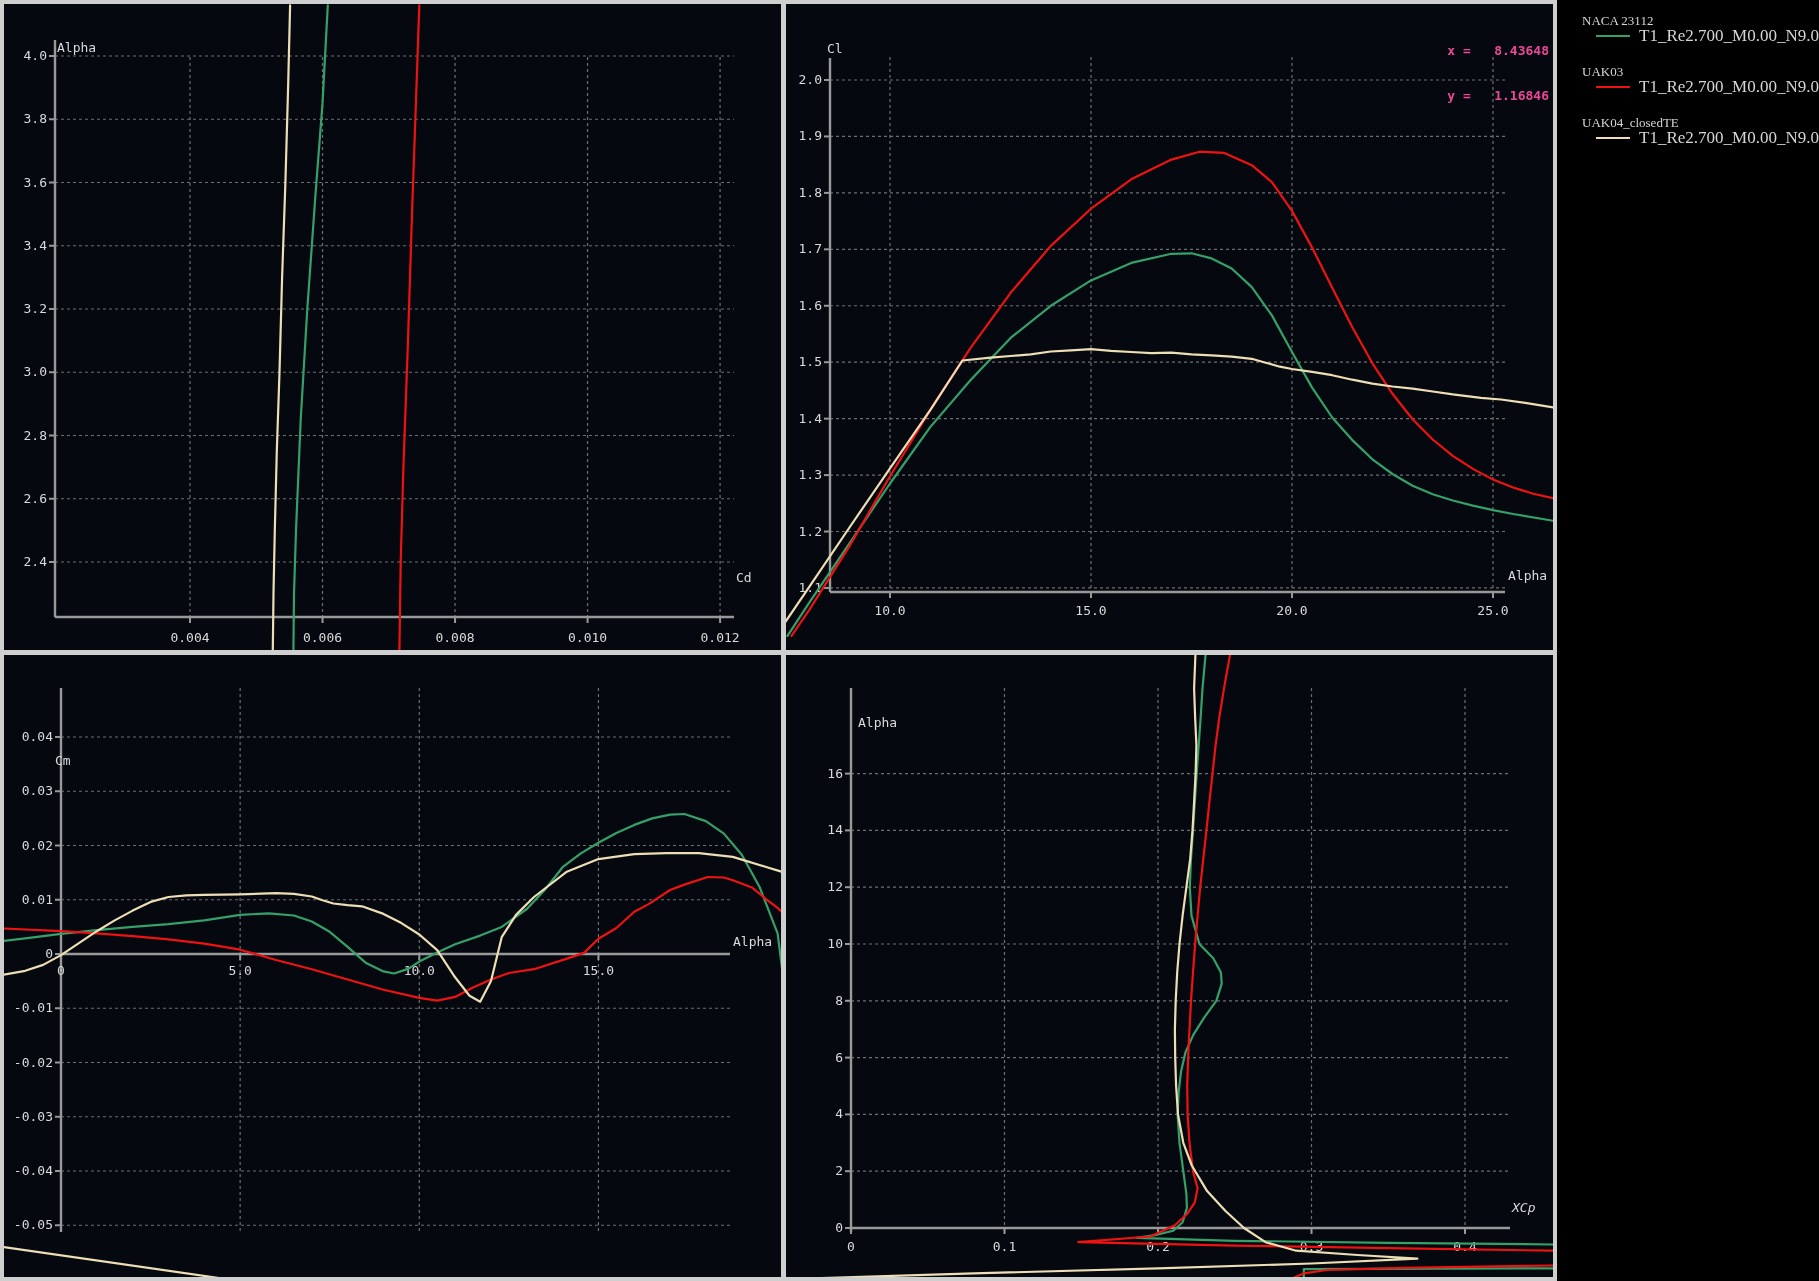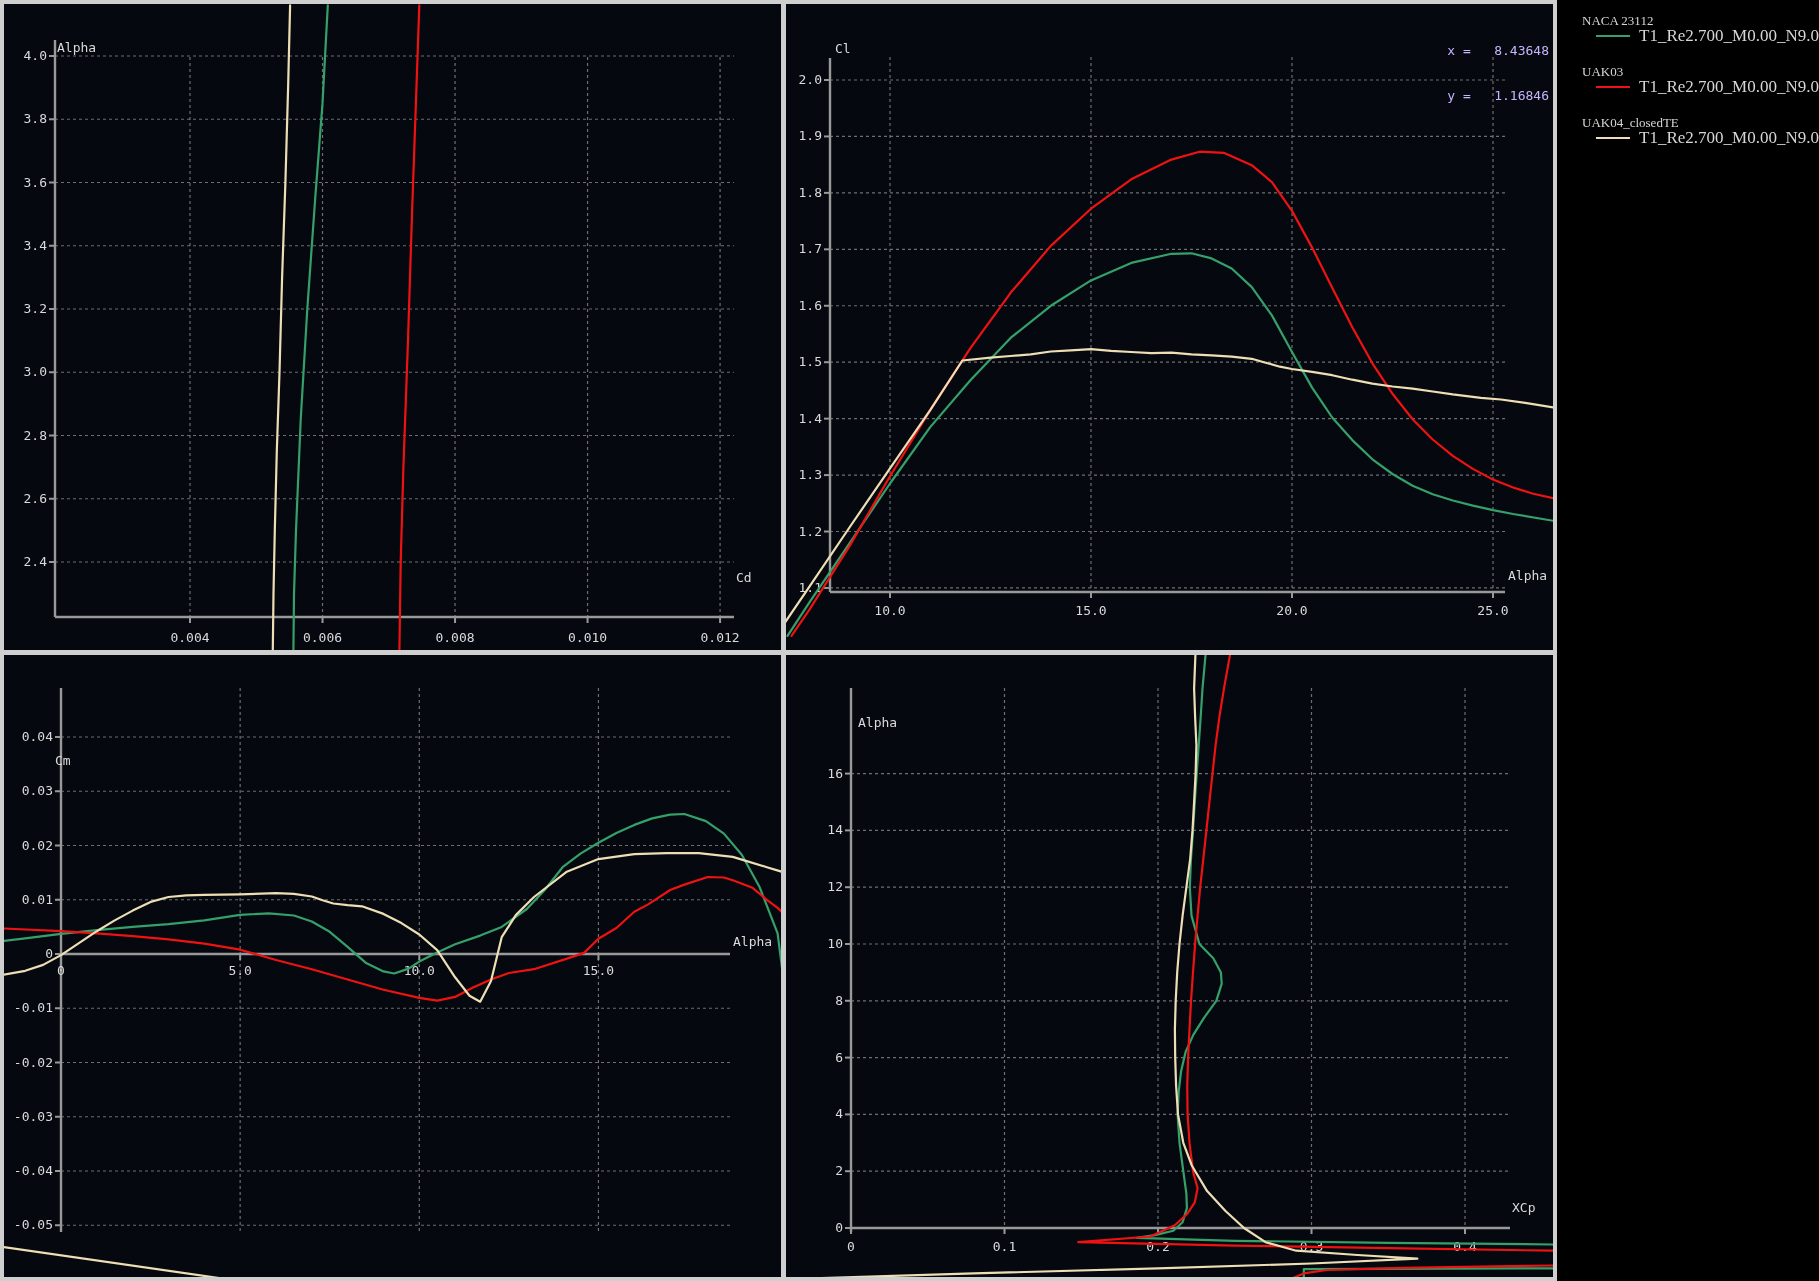--- a/index.html
+++ b/index.html
@@ -3,21 +3,21 @@
 <meta charset="utf-8">
 <style>
   html,body{margin:0;padding:0;background:#000;}
   #root{position:relative;width:1819px;height:1281px;background:#000;overflow:hidden;
         font-family:"DejaVu Sans Mono","Liberation Mono",monospace;}
   .panel{position:absolute;overflow:hidden;background:#05090f;}
   .panel svg{position:absolute;left:0;top:0;}
   .frame{position:absolute;background:#cfcfcf;}
   .gtitle{position:absolute;font-size:13px;color:#dadada;white-space:pre;z-index:5;}
   #cursor-readout{position:absolute;left:1349px;top:13px;width:200px;text-align:right;
-        font-size:13px;line-height:15px;color:#c4b5fd;white-space:pre;z-index:6;}
+        font-size:13px;line-height:15px;color:#ec4899;white-space:pre;z-index:6;font-weight:bold;}
   #legend{position:absolute;left:1582px;top:13px;width:232px;z-index:6;}
   .legend-entry{margin-bottom:21px;font-family:Liberation Serif, serif;}
   .legend-name{font-size:13px;line-height:15px;color:#d6d6d6;white-space:pre;}
   .legend-row{display:flex;align-items:center;height:15px;padding-left:14px;}
   .legend-swatch{width:34px;height:2px;margin-right:9px;flex:0 0 auto;}
   .legend-desc{font-size:17px;color:#d6d6d6;white-space:pre;}
 </style>
 </head>
 <body>
 
@@ -222,26 +222,26 @@
         <polyline points="419.6,-0.7 416.5,33.4 414.7,61.8 412.7,90.2 410.7,118.6 408.8,147.0 407.0,175.4 405.0,203.8 403.8,232.2 405.5,260.6 413.4,289.0 427.3,303.2 434.9,317.4 435.7,328.8 430.3,345.8 418.0,362.8 407.3,379.9 399.6,396.9 395.0,416.8 392.7,436.7 391.6,459.4 393.5,487.8 397.3,516.2 400.4,538.9 400.9,553.1 396.6,567.3 387.3,575.8 368.9,580.1 350.5,582.9 448.8,585.8 602.3,587.8 768.0,589.5" fill="none" stroke="#35a06a" stroke-width="2.2" stroke-linejoin="round" stroke-linecap="round"></polyline>
         <polyline points="768.0,613.3 517.8,614.2 517.8,623.6" fill="none" stroke="#35a06a" stroke-width="2.2" stroke-linejoin="round" stroke-linecap="round"></polyline>
         <polyline points="444.1,-0.7 438.0,33.4 433.4,61.8 429.6,90.2 426.5,118.6 423.4,147.0 420.4,175.4 417.3,203.8 414.2,232.2 411.6,260.6 409.1,289.0 407.0,317.4 405.0,345.8 403.5,374.2 402.1,402.6 401.2,431.0 401.6,459.4 403.5,487.8 407.0,516.2 411.6,533.2 408.8,547.4 401.2,558.8 388.9,570.2 364.3,581.5 292.2,587.2 448.8,590.6 617.6,593.4 768.0,595.7" fill="none" stroke="#ef1212" stroke-width="2.2" stroke-linejoin="round" stroke-linecap="round"></polyline>
         <polyline points="505.5,623.6 517.8,618.4 540.8,615.0 617.6,612.8 768.0,610.5" fill="none" stroke="#ef1212" stroke-width="2.2" stroke-linejoin="round" stroke-linecap="round"></polyline>
         <polyline points="409.6,-4.9 408.1,33.4 409.1,61.8 410.4,90.2 409.6,118.6 408.1,147.0 406.5,175.4 404.2,203.8 400.4,232.2 396.6,260.6 393.5,289.0 391.2,317.4 389.7,345.8 388.9,374.2 389.2,402.6 390.1,431.0 392.0,459.4 397.3,487.8 405.8,510.5 421.1,536.1 439.5,556.0 458.0,573.0 479.5,587.2 510.2,595.7 571.5,600.0 631.4,603.7 525.5,608.5 372.0,613.3 187.8,618.4 19.0,623.6" fill="none" stroke="#eedeb5" stroke-width="2.2" stroke-linejoin="round" stroke-linecap="round"></polyline>
       </svg>
   </div>
 
   <span class="gtitle" style="left:57px;top:40px;">Alpha</span>
   <span class="gtitle" style="left:736px;top:570px;">Cd</span>
-  <span class="gtitle" style="left:827px;top:41px;margin-left:8px;">Cl</span>
+  <span class="gtitle" style="left:827px;top:41px;">Cl</span>
   <span class="gtitle" style="left:1508px;top:568px;">Alpha</span>
   <span class="gtitle" style="left:55px;top:753px;">Cm</span>
   <span class="gtitle" style="left:733px;top:934px;">Alpha</span>
   <span class="gtitle" style="left:858px;top:715px;">Alpha</span>
-  <span class="gtitle" style="left:1512px;top:1200px;">XCp</span>
+  <span class="gtitle" style="left:1512px;top:1200px;font-style:italic;">XCp</span>
 
   <div class="frame" style="left:0;top:0;width:1557px;height:4px;"></div>
   <div class="frame" style="left:0;top:1277px;width:1557px;height:4px;"></div>
   <div class="frame" style="left:0;top:0;width:4px;height:1281px;"></div>
   <div class="frame" style="left:1553px;top:0;width:4px;height:1281px;"></div>
   <div class="frame" style="left:781px;top:0;width:5px;height:1281px;"></div>
   <div class="frame" style="left:0;top:650px;width:1557px;height:5px;"></div>
 
   <div id="cursor-readout">
     <div>x =   8.43648</div>

